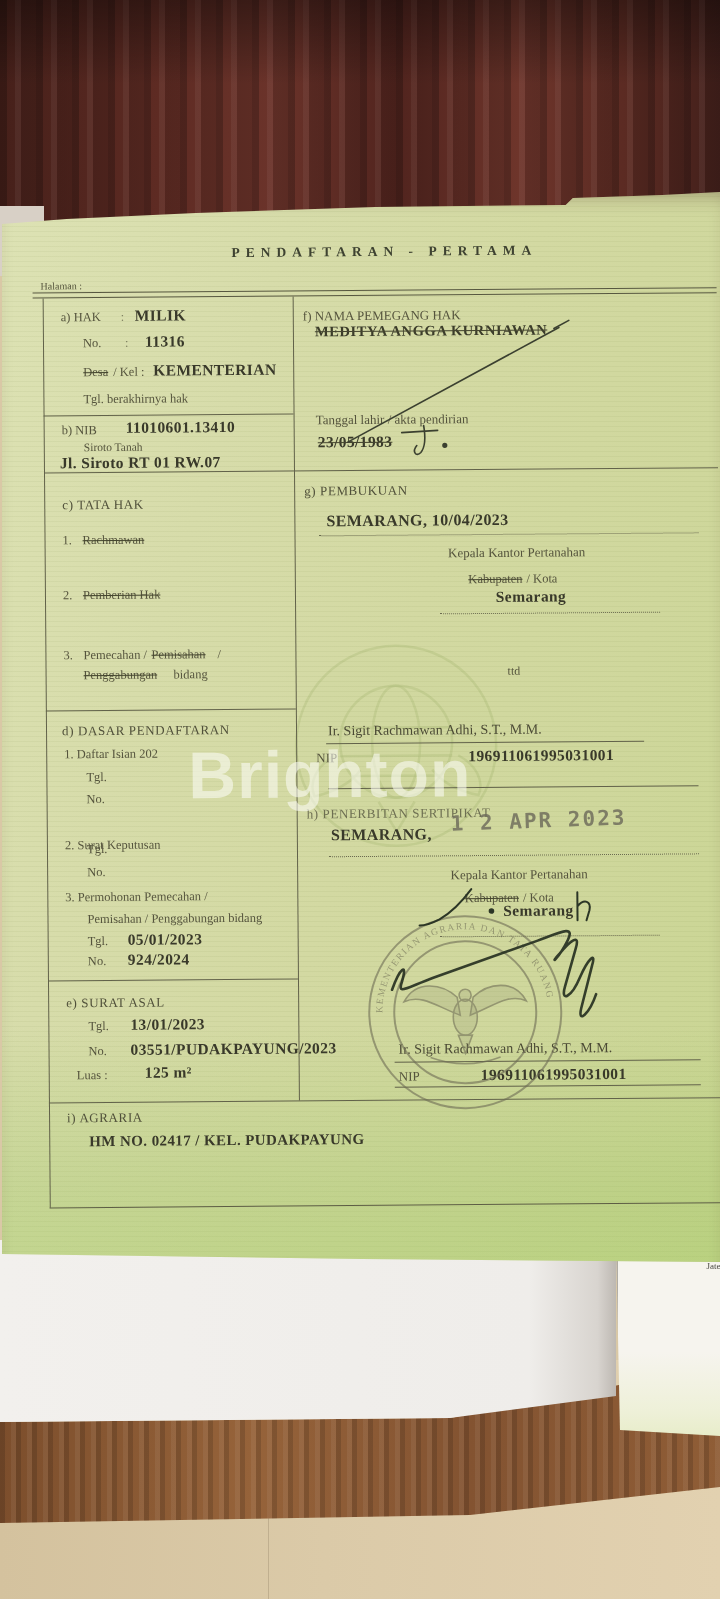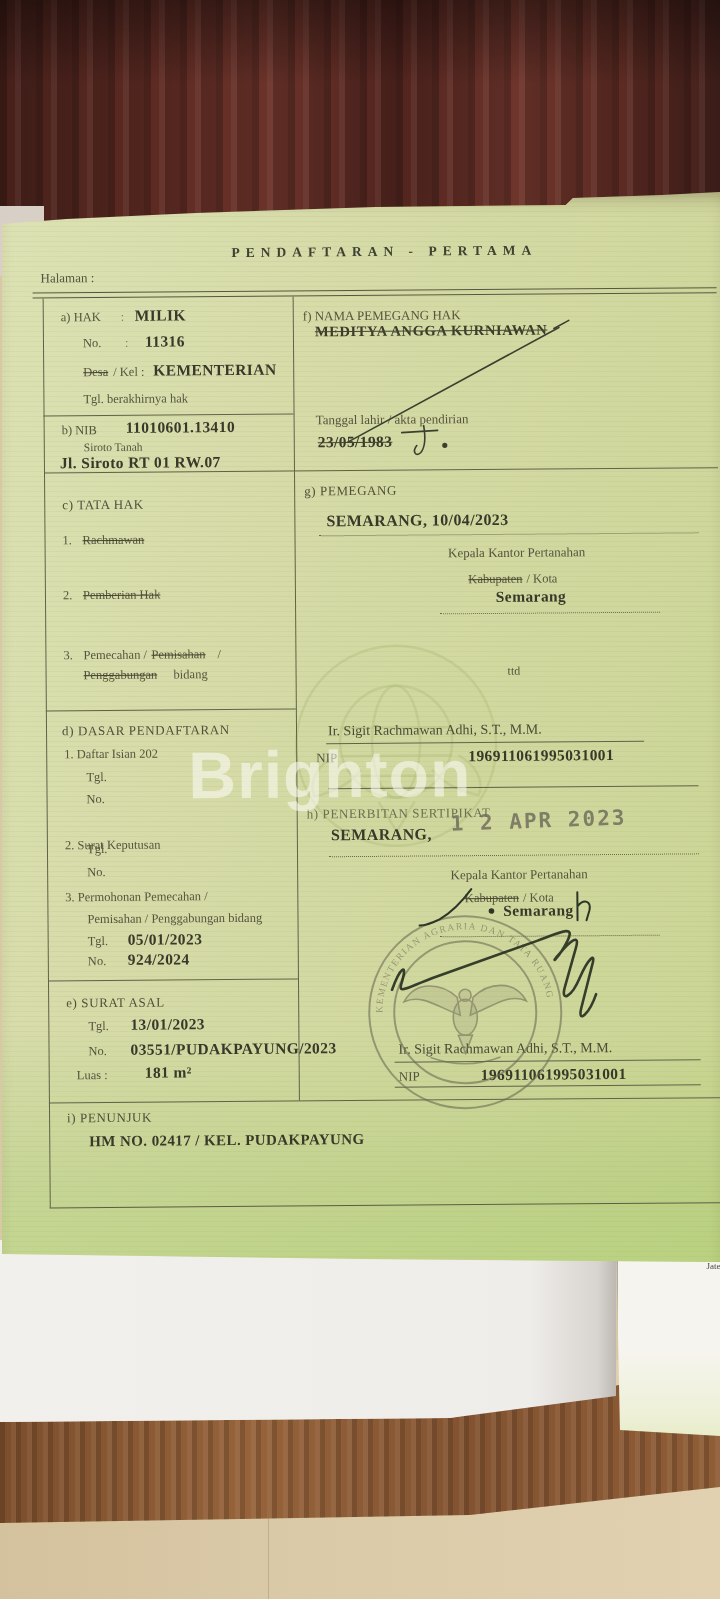--- a/index.html
+++ b/index.html
@@ -93,21 +93,21 @@
         <ellipse cx="110" cy="106" rx="24" ry="56"></ellipse>
         <path d="M56,92 h108 M54,120 h112 M66,140 h88"></path>
         <path d="M48,120 C30,130 22,146 28,160 C48,156 66,146 74,134"></path>
         <path d="M172,120 C190,130 198,146 192,160 C172,156 154,146 146,134"></path>
         <path d="M92,166 L110,196 L128,166"></path>
       </g>
     </svg>
 
     <div class="content">
       <div class="header">PENDAFTARAN - PERTAMA</div>
-      <div class="abs lbl" style="left:42px;top:78px;font-size:13px">Halaman :</div>
+      <div class="abs lbl" style="left:42px;top:88px;font-size:10px">Halaman :</div>
 
       <div class="dblline" style="top:100px"></div>
       <div class="dblline" style="top:105px"></div>
       <div class="frame"></div>
       <div class="vdiv"></div>
       <div class="hline" style="left:44px;top:223px;width:250px"></div>
       <div class="hline" style="left:44px;top:280px;width:674px"></div>
       <div class="hline" style="left:44px;top:518px;width:250px"></div>
       <div class="hline" style="left:44px;top:788px;width:250px"></div>
       <div class="hline" style="left:44px;top:910px;width:674px"></div>
@@ -138,21 +138,21 @@
       <span class="abs lbl struck" style="left:82px;top:341px">Rachmawan</span>
       <span class="abs lbl" style="left:62px;top:396px">2.</span>
       <span class="abs lbl struck" style="left:82px;top:396px">Pemberian Hak</span>
       <span class="abs lbl" style="left:62px;top:456px">3.</span>
       <span class="abs lbl" style="left:82px;top:456px">Pemecahan /</span>
       <span class="abs lbl struck" style="left:150px;top:456px">Pemisahan</span>
       <span class="abs lbl" style="left:216px;top:456px">/</span>
       <span class="abs lbl struck" style="left:82px;top:476px">Penggabungan</span>
       <span class="abs lbl" style="left:172px;top:476px">bidang</span>
 
-      <span class="abs sec" style="left:304px;top:293px">g) PEMEGANG</span>
+      <span class="abs sec" style="left:304px;top:293px">g) PEMBUKUAN</span>
       <span class="abs tt" style="left:326px;top:322px;font-size:16px">SEMARANG, 10/04/2023</span>
       <div class="dotline" style="left:318px;top:345px;width:380px"></div>
       <div class="abs lbl ctr" style="left:316px;top:356px;width:400px;font-size:13px">Kepala Kantor Pertanahan</div>
       <div class="abs ctr" style="left:316px;top:380px;width:392px">
         <span class="lbl struck">Kabupaten</span>
         <span class="lbl">/ Kota</span>
       </div>
       <div class="abs tt ctr" style="left:330px;top:399px;width:400px">Semarang</div>
       <div class="dotline" style="left:439px;top:424px;width:220px"></div>
       <span class="abs lbl" style="left:506px;top:475px;font-size:12px">ttd</span>
@@ -192,23 +192,23 @@
       <span class="abs lbl" style="left:394px;top:879px;font-size:13px">NIP</span>
       <span class="abs tt" style="left:476px;top:877px">196911061995031001</span>
       <div class="hline" style="left:390px;top:897px;width:306px"></div>
 
       <span class="abs sec" style="left:62px;top:803px">e) SURAT ASAL</span>
       <span class="abs lbl" style="left:84px;top:827px">Tgl.</span>
       <span class="abs tt" style="left:126px;top:824px">13/01/2023</span>
       <span class="abs lbl" style="left:84px;top:852px">No.</span>
       <span class="abs tt" style="left:126px;top:849px">03551/PUDAKPAYUNG/2023</span>
       <span class="abs lbl" style="left:72px;top:876px">Luas :</span>
-      <span class="abs tt" style="left:140px;top:872px">181 m²</span>
-
-      <span class="abs sec" style="left:62px;top:918px">i) PENUNJUK</span>
+      <span class="abs tt" style="left:140px;top:872px">125 m²</span>
+
+      <span class="abs sec" style="left:62px;top:918px">i) AGRARIA</span>
       <span class="abs tt" style="left:84px;top:941px;font-size:15px">HM NO. 02417 / KEL. PUDAKPAYUNG</span>
     </div>
 
     <svg class="stampsvg" width="210" height="210" viewBox="0 0 210 210">
       <defs>
             <path id="arcT" d="M 22,105 A 83,83 0 0 1 188,105"></path>
           </defs>
       <g stroke="#6e6c55" fill="none" stroke-width="2">
         <circle cx="105" cy="105" r="96"></circle>
         <circle cx="105" cy="105" r="71"></circle>

